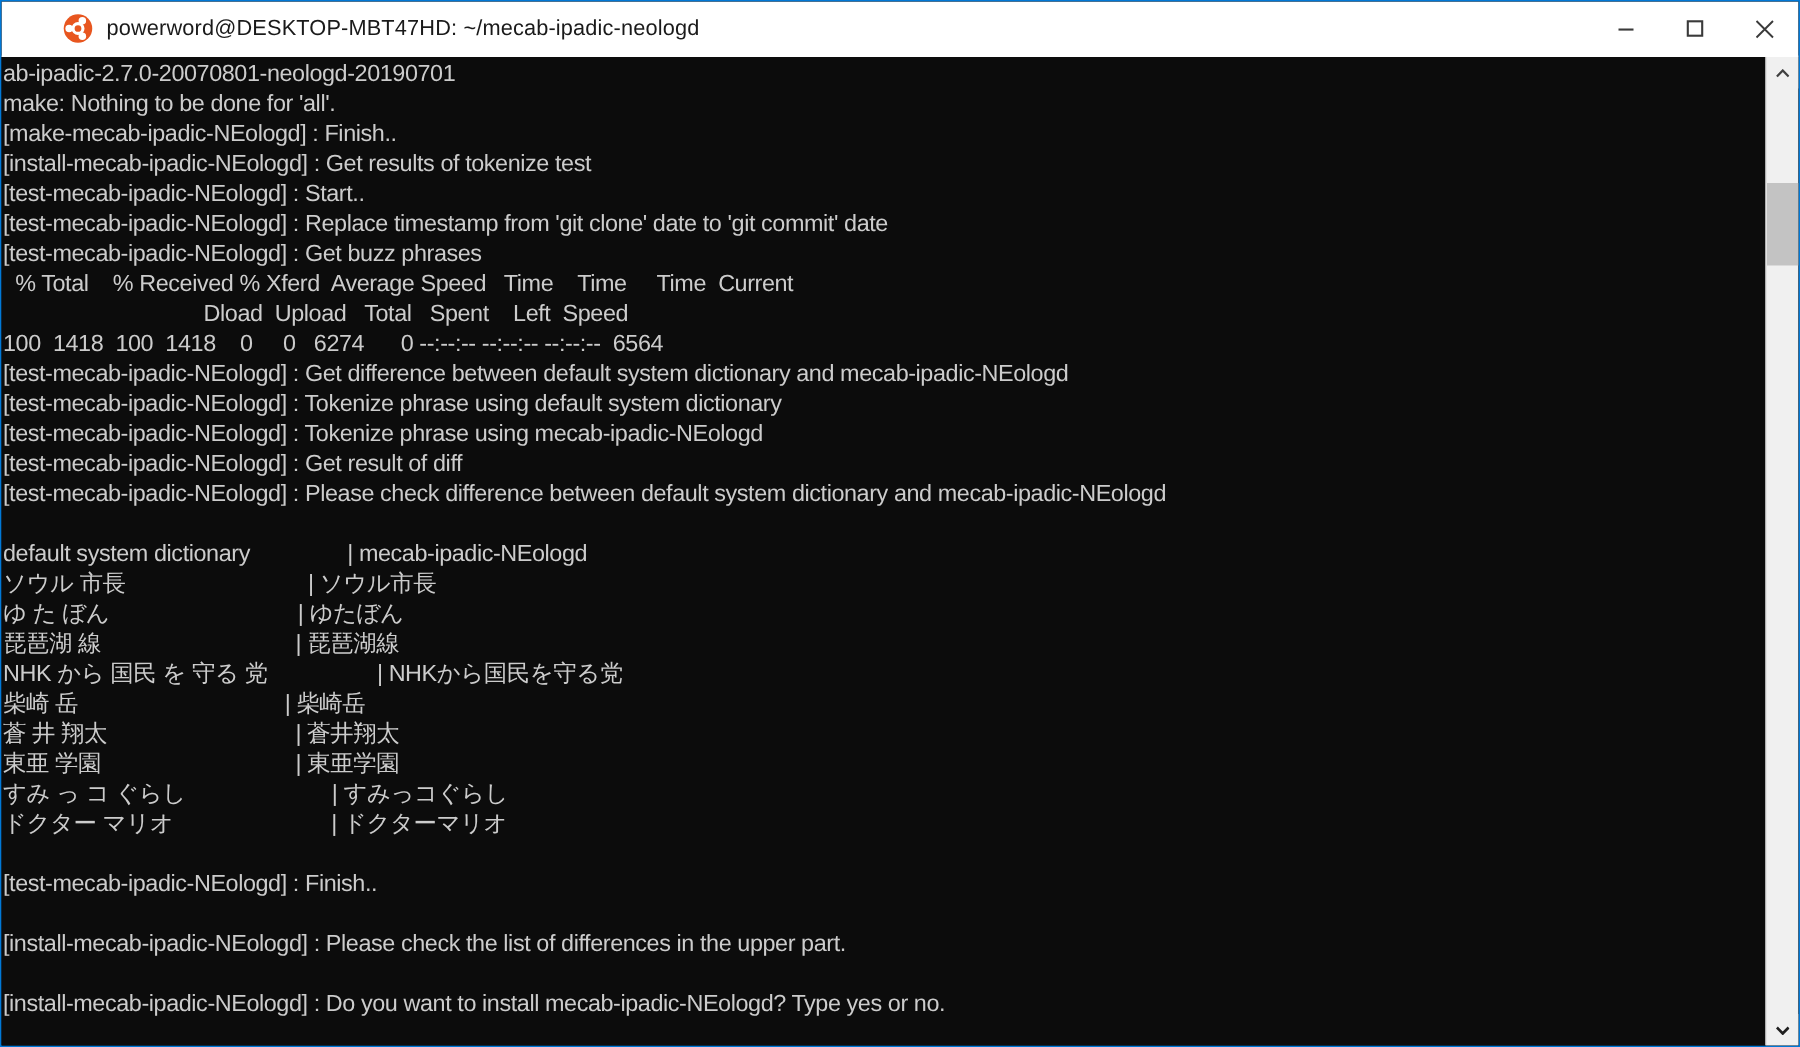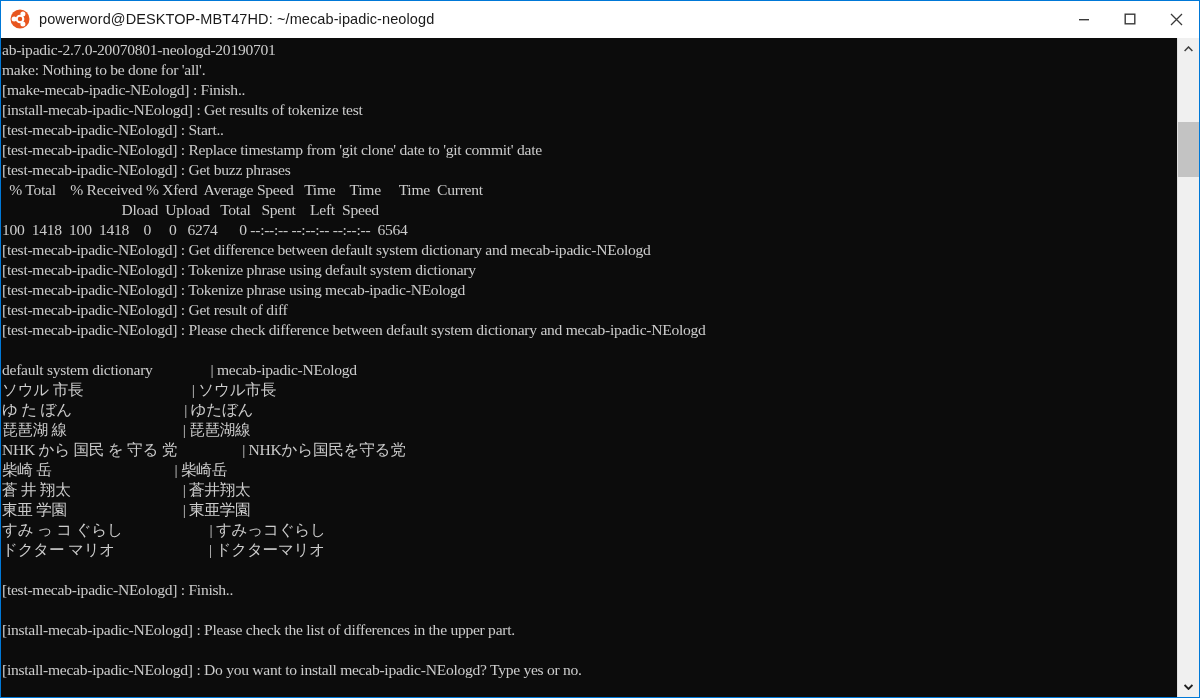--- a/index.html
+++ b/index.html
@@ -28,20 +28,21 @@
 
   
   #titlebar {
     height: 36px;
     min-height: 36px;
     background: #ffffff;
     display: flex;
     align-items: center;
     position: relative;
     border-bottom: 1px solid #ffffff;
+    padding-left: 32px;
   }
   #app-icon {
     width: 20px;
     height: 20px;
     margin-left: 9px;
     margin-right: 9px;
     flex: 0 0 auto;
     display: block;
   }
   #title-text {
@@ -70,21 +71,21 @@
     background: #0c0c0c;
   }
   #terminal {
     flex: 1 1 auto;
     background: #0c0c0c;
     overflow: hidden;
     position: relative;
     padding: 0;
   }
   #console {
-    font-family: Liberation Serif, serif;
+    font-family: Liberation Sans, sans-serif;
     font-size: 15.6px;
     line-height: 20px;
     color: #cccccc;
     white-space: pre;
     padding: 2px 0 0 1px;
     margin: 0;
     letter-spacing: -0.28px;
     font-weight: 400;
   }
   .tline {

